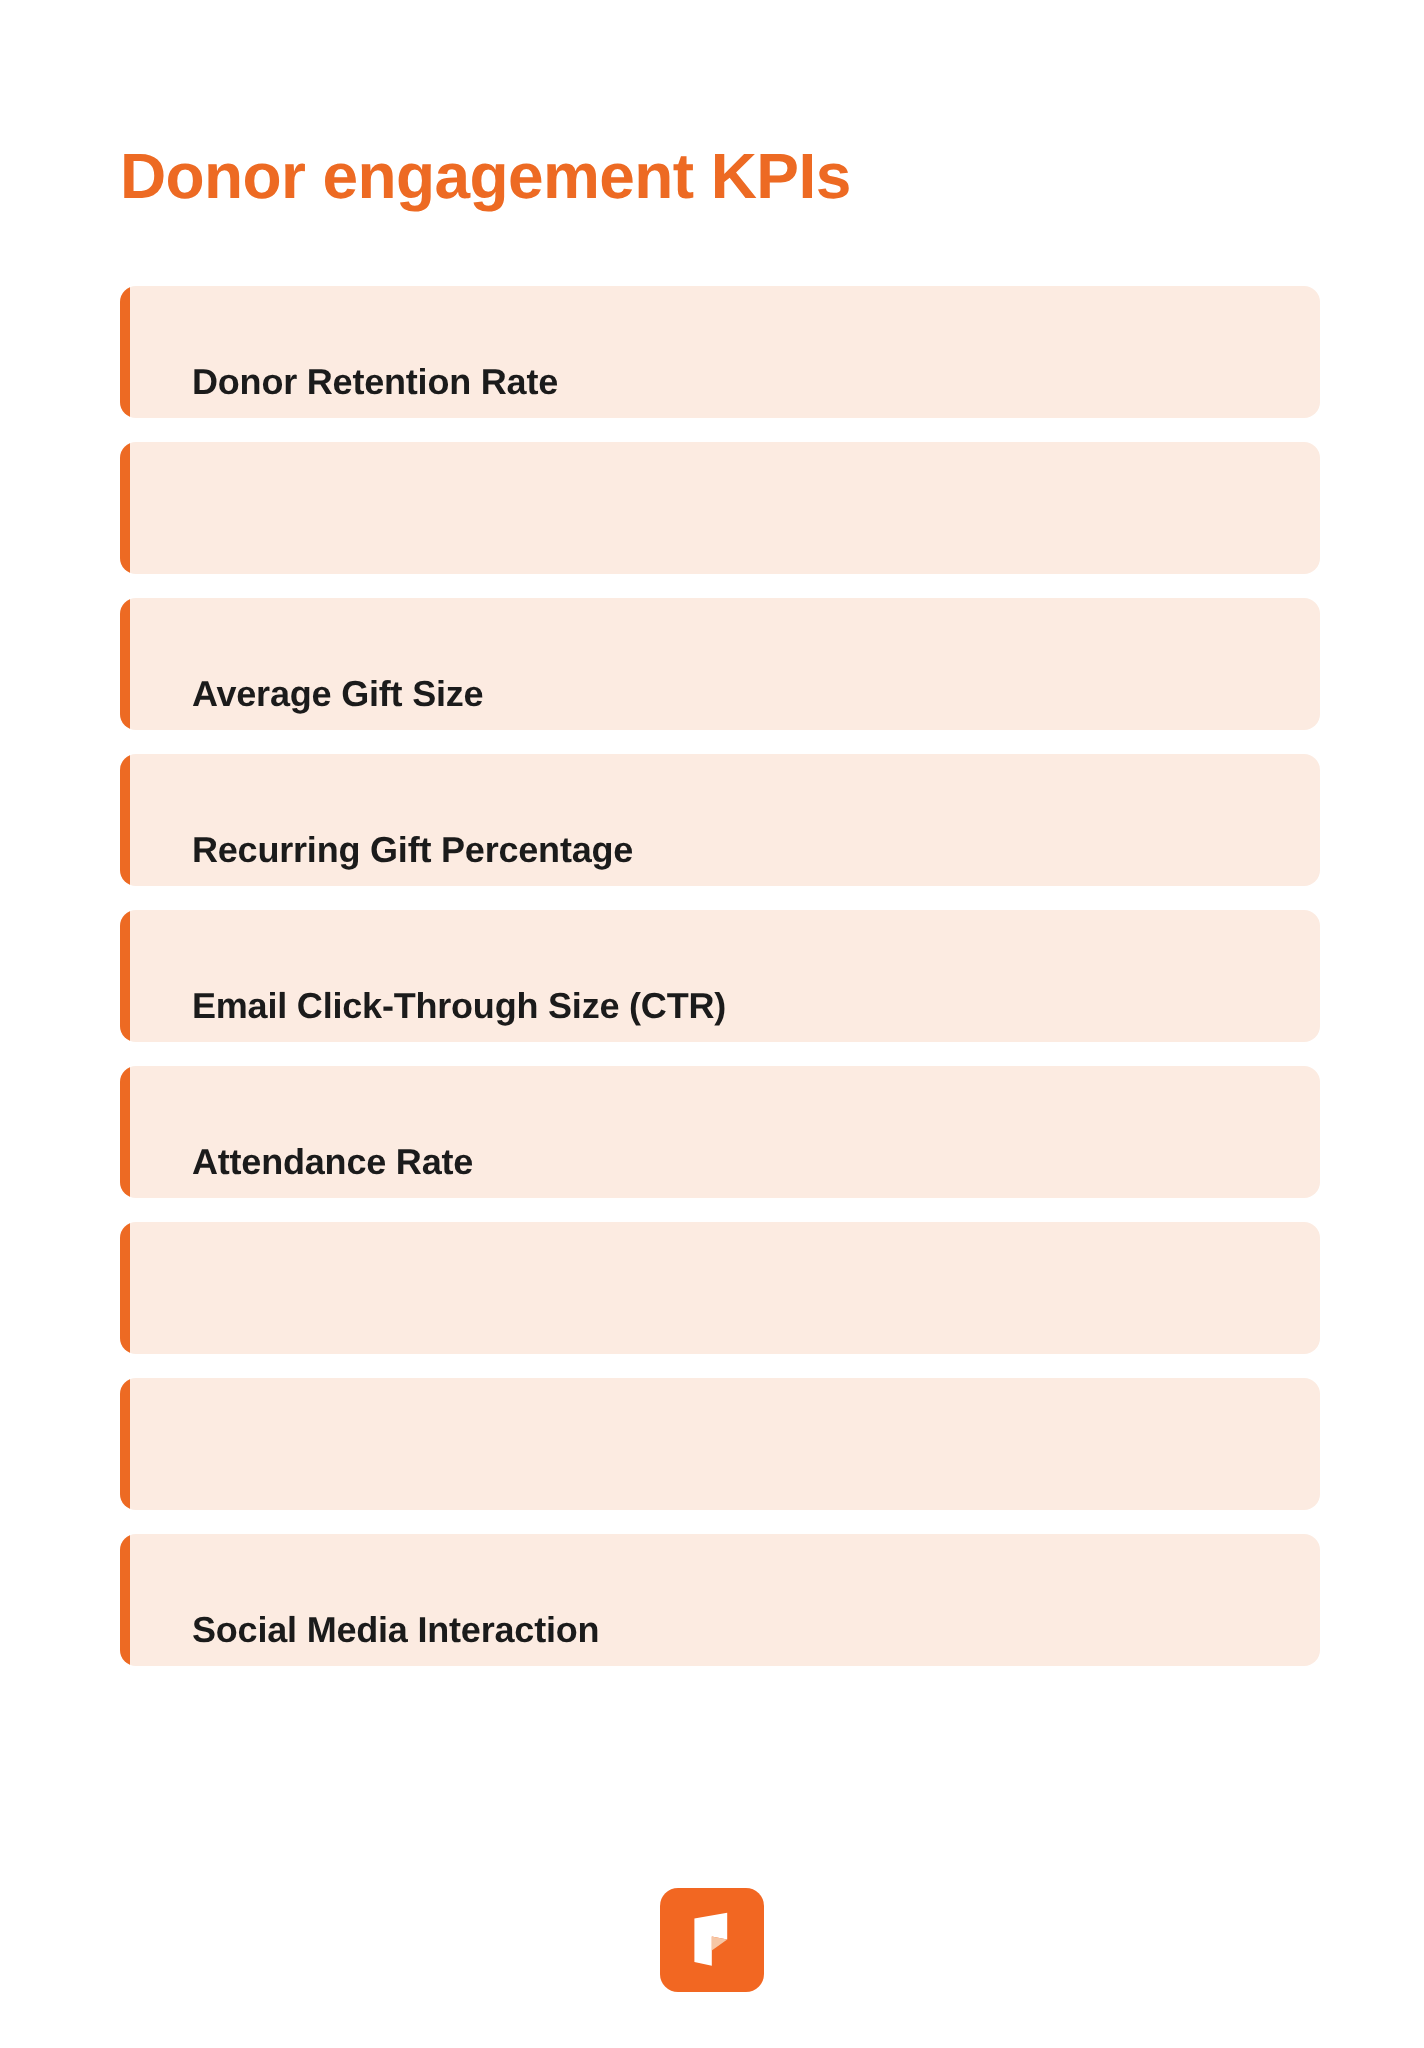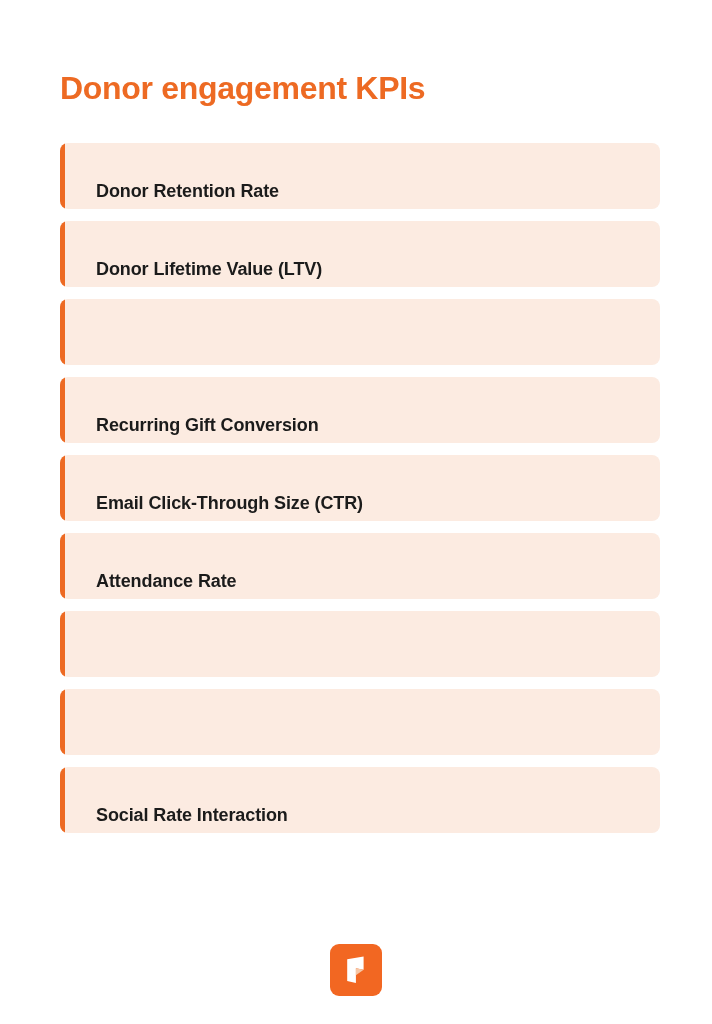--- a/index.html
+++ b/index.html
@@ -98,30 +98,30 @@
 
   <div class="kpi-list">
 
     <div class="kpi-card">
       <span class="kpi-accent"></span>
       <span class="kpi-label">Donor Retention Rate</span>
     </div>
 
     <div class="kpi-card">
       <span class="kpi-accent"></span>
-      <span class="kpi-label">Donor Lifetime Value (LTV)</span>
     </div>
 
     <div class="kpi-card">
       <span class="kpi-accent"></span>
+      <span class="kpi-label">Average Gift Size</span>
     </div>
 
     <div class="kpi-card">
       <span class="kpi-accent"></span>
-      <span class="kpi-label">Recurring Gift Conversion</span>
+      <span class="kpi-label">Recurring Gift Percentage</span>
     </div>
 
     <div class="kpi-card">
       <span class="kpi-accent"></span>
       <span class="kpi-label">Email Click-Through Size (CTR)</span>
     </div>
 
     <div class="kpi-card">
       <span class="kpi-accent"></span>
       <span class="kpi-label">Attendance Rate</span>
@@ -131,21 +131,21 @@
     <div class="kpi-card">
       <span class="kpi-accent"></span>
     </div>
 
     <div class="kpi-card">
       <span class="kpi-accent"></span>
     </div>
 
     <div class="kpi-card">
       <span class="kpi-accent"></span>
-      <span class="kpi-label">Social Rate Interaction</span>
+      <span class="kpi-label">Social Media Interaction</span>
     </div>
 
   </div>
 
   <div class="footer-logo">
     <svg class="logo-mark" viewBox="0 0 52 52">
       <rect x="0" y="0" width="52" height="52" rx="9" ry="9" fill="#F26722"></rect>
       <path d="M17.2 15.2 L33.6 12.4 L33.6 25.8 L25.9 24.3 L25.9 38.9 L17.2 37.0 Z" fill="#FFFFFF"></path>
       <path d="M25.9 24.3 L33.6 25.8 L25.9 31.2 Z" fill="#F6C6A5"></path>
     </svg>

